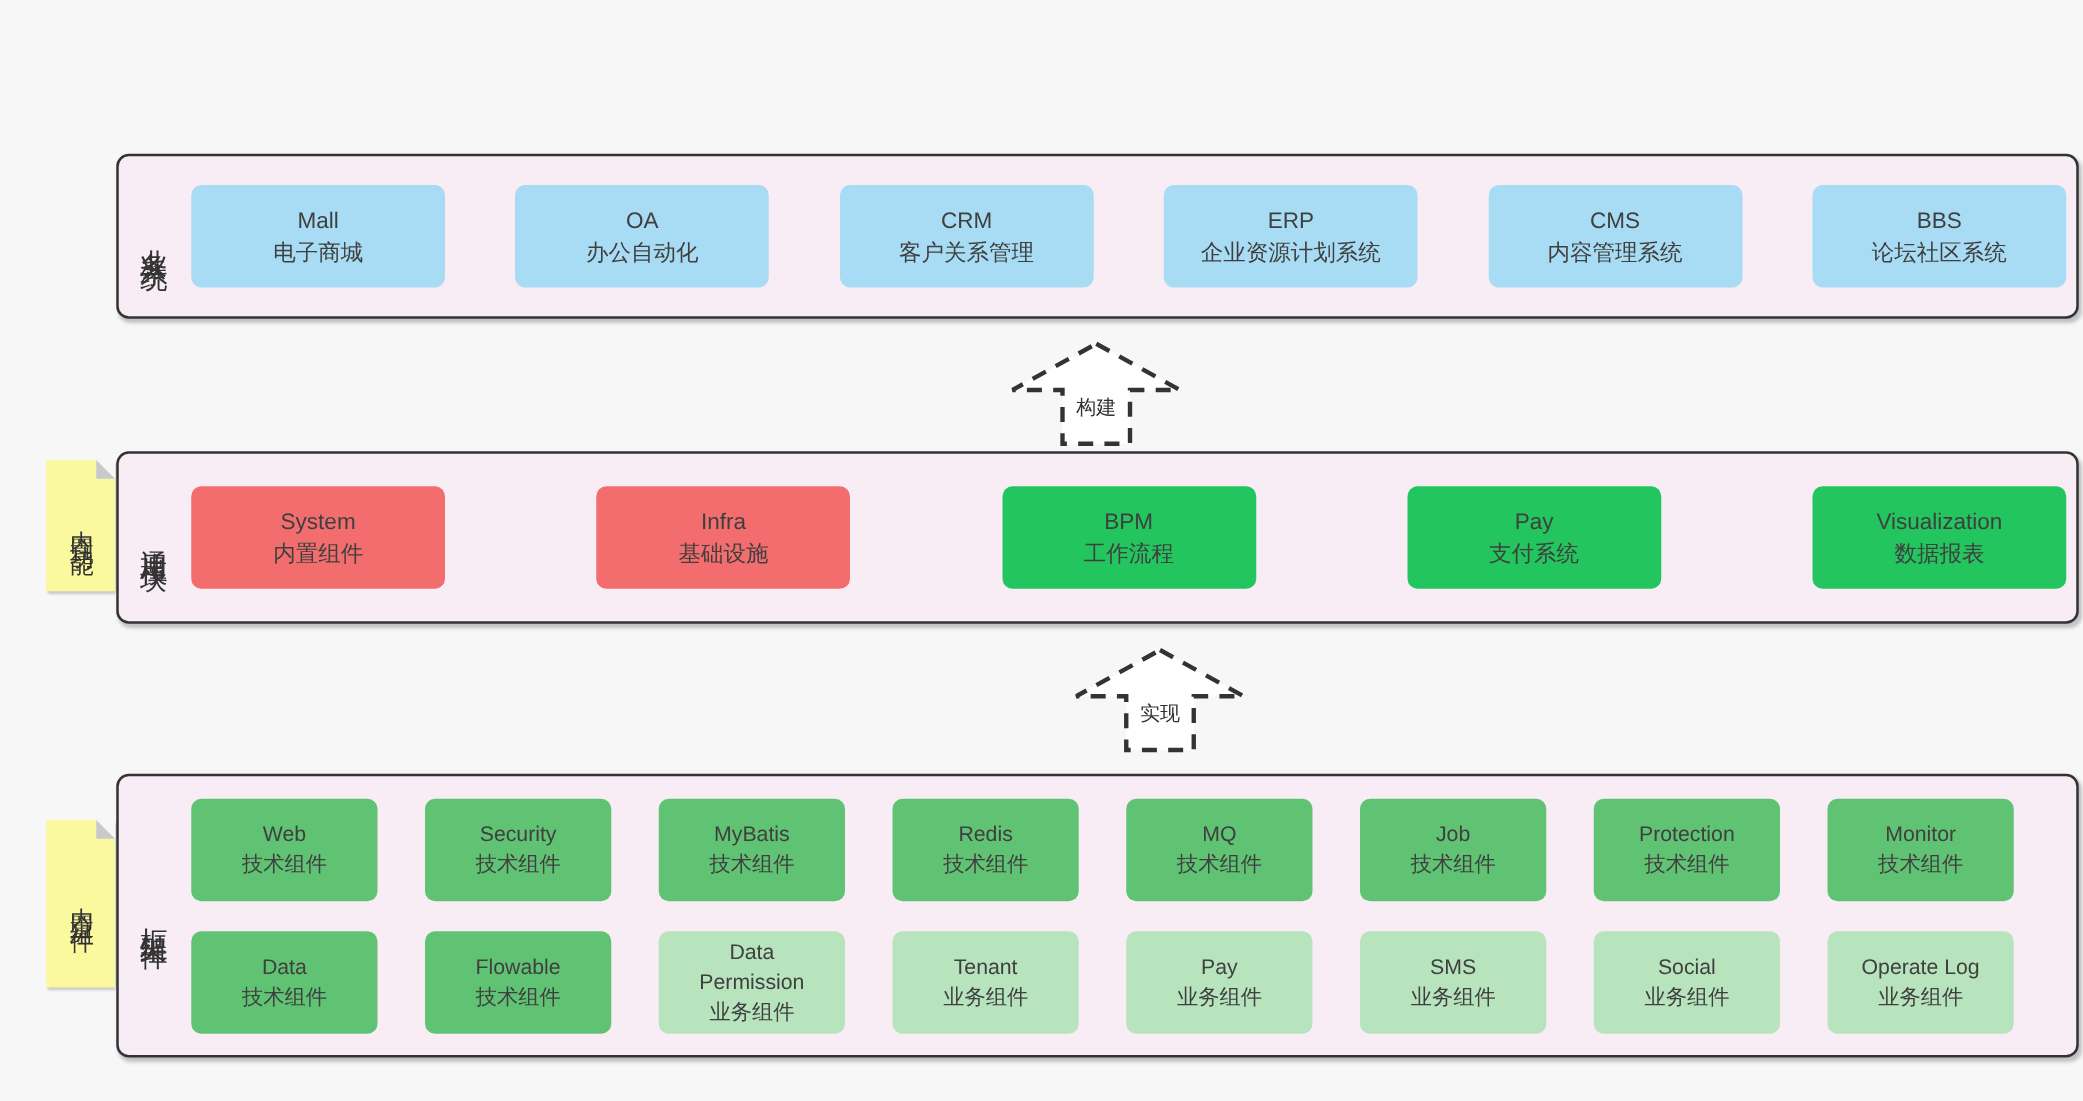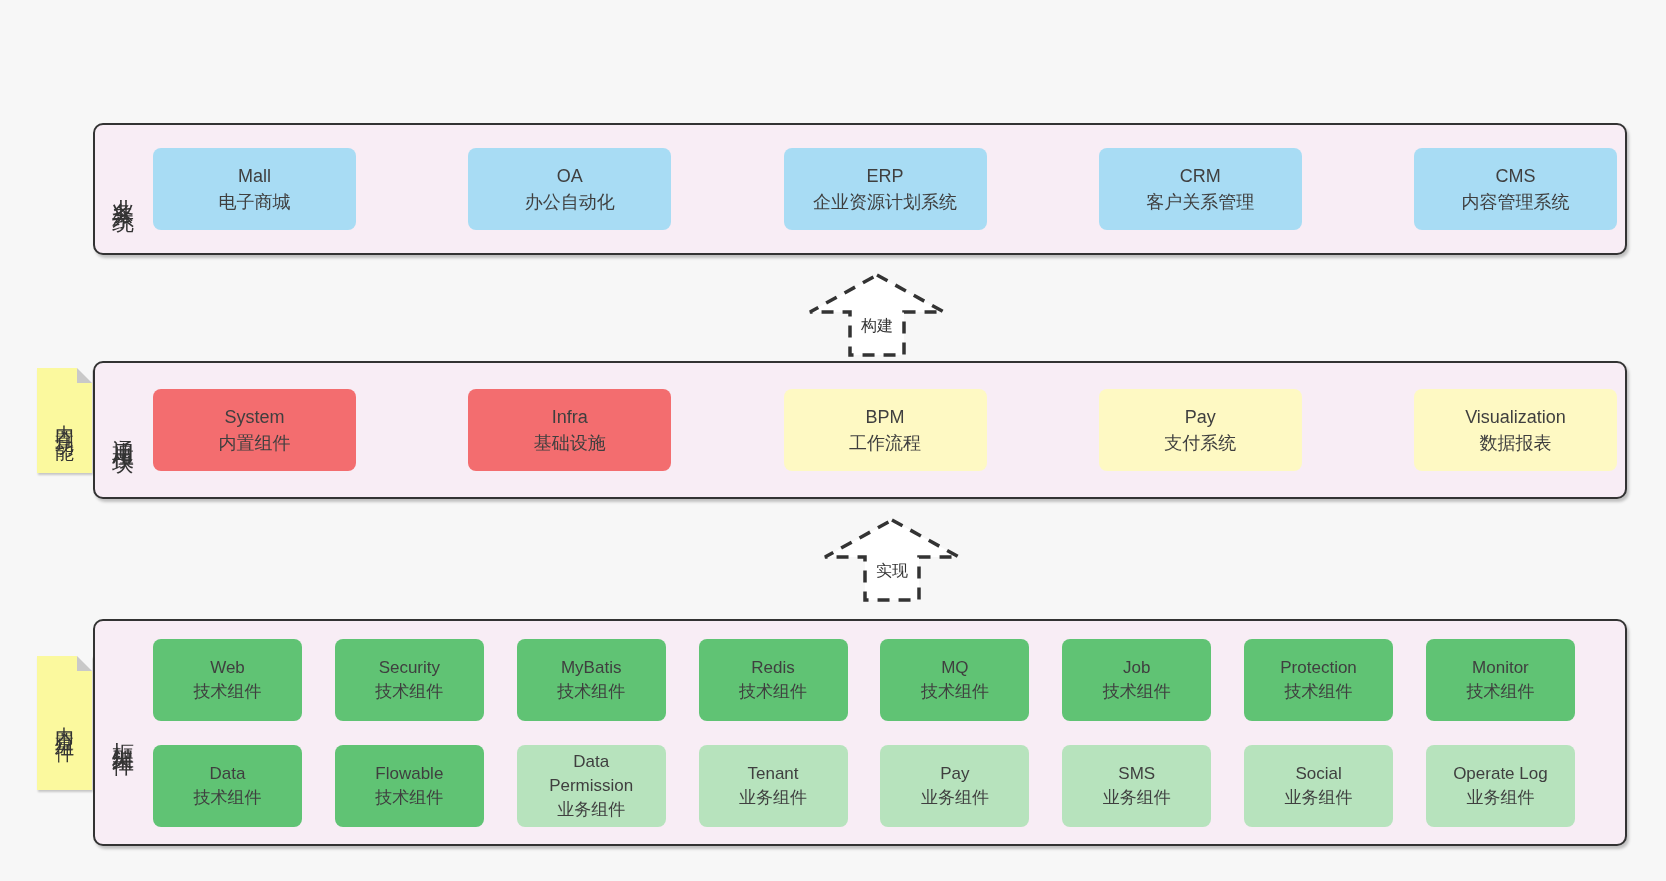--- a/index.html
+++ b/index.html
@@ -10,20 +10,21 @@
     color:#3f3f3f;
     overflow:hidden;
     position:relative;
   }
   .panel{
     position:absolute;
     background:#f8edf5;
     border:2px solid #333;
     border-radius:10px;
     box-shadow:2px 3px 3px rgba(0,0,0,.22);
+    padding-left:36px;
   }
   #panel-business{left:93px;top:123px;width:1530px;height:128px;}
   #panel-modules{left:93px;top:361px;width:1530px;height:134px;}
   #panel-components{left:93px;top:619px;width:1530px;height:223px;}
   .vlabel{
     position:absolute;left:13px;top:50%;transform:translateY(-50%);
     writing-mode:vertical-lr;text-orientation:upright;
     font-size:22px;letter-spacing:4px;color:#333;white-space:nowrap;
   }
   .row{
@@ -37,41 +38,41 @@
   .grid .row8{display:flex;justify-content:space-between;align-items:center;}
   .box{
     width:203px;height:82px;border-radius:8px;
     display:flex;flex-direction:column;align-items:center;justify-content:center;
     text-align:center;font-size:18px;line-height:26px;color:#3f3f3f;
   }
   .row8 .box{width:149px;font-size:17px;line-height:24px;}
   .row8 .box .box-name{max-width:120px;}
   .blue{background:#a8dcf4;}
   .red{background:#f36d6f;}
-  .pink{background:#fef9c3;}
+  .pink{background:#22c55e;}
   .green{background:#60c374;}
   .green-light{background:#b7e3bd;}
   .note{
     position:absolute;width:55px;background:#fbf99e;
     box-shadow:1px 2px 2px rgba(0,0,0,.2);
     display:flex;align-items:center;justify-content:center;
   }
   #note-functions{left:37px;top:368px;height:105px;}
   #note-components{left:37px;top:656px;height:134px;}
   .note::before{
     content:"";position:absolute;top:0;right:0;width:0;height:0;
     border-top:15px solid #f7f7f7;border-left:15px solid #c9c9c9;
   }
   .note-text{
     writing-mode:vertical-lr;text-orientation:upright;
     font-size:19px;letter-spacing:6px;color:#333;white-space:nowrap;
   }
   .arrow{position:absolute;width:140px;height:86px;}
   #arrow-build{left:807px;top:272px;}
-  #arrow-implement{left:822px;top:517px;}
+  #arrow-implement{left:858px;top:517px;}
   .arrow svg{display:block;}
   .arrow-label{
     position:absolute;left:50%;top:44px;transform:translateX(-50%);
     background:#fff;padding:0 3px;font-size:16px;color:#333;white-space:nowrap;
   }
 </style>
 </head>
 <body>
 
 <section class="panel" id="panel-business">
@@ -79,30 +80,34 @@
   <div class="row">
       <div class="box blue">
     <div class="box-name">Mall</div>
     <div class="box-desc">电子商城</div>
   </div>
       <div class="box blue">
     <div class="box-name">OA</div>
     <div class="box-desc">办公自动化</div>
   </div>
       <div class="box blue">
+    <div class="box-name">CRM</div>
+    <div class="box-desc">客户关系管理</div>
+  </div>
+      <div class="box blue">
     <div class="box-name">ERP</div>
     <div class="box-desc">企业资源计划系统</div>
   </div>
       <div class="box blue">
-    <div class="box-name">CRM</div>
-    <div class="box-desc">客户关系管理</div>
-  </div>
-      <div class="box blue">
     <div class="box-name">CMS</div>
     <div class="box-desc">内容管理系统</div>
+  </div>
+      <div class="box blue">
+    <div class="box-name">BBS</div>
+    <div class="box-desc">论坛社区系统</div>
   </div>
     </div>
 </section>
 
 <div class="arrow" id="arrow-build">
   <svg width="140" height="86" viewBox="0 0 140 86">
     <polygon points="70,3 137,40 97,40 97,83 43,83 43,40 3,40" fill="#ffffff" stroke="#333333" stroke-width="3.5" stroke-dasharray="12 9" stroke-linejoin="miter"></polygon>
   </svg>
   <span class="arrow-label">构建</span>
 </div>

